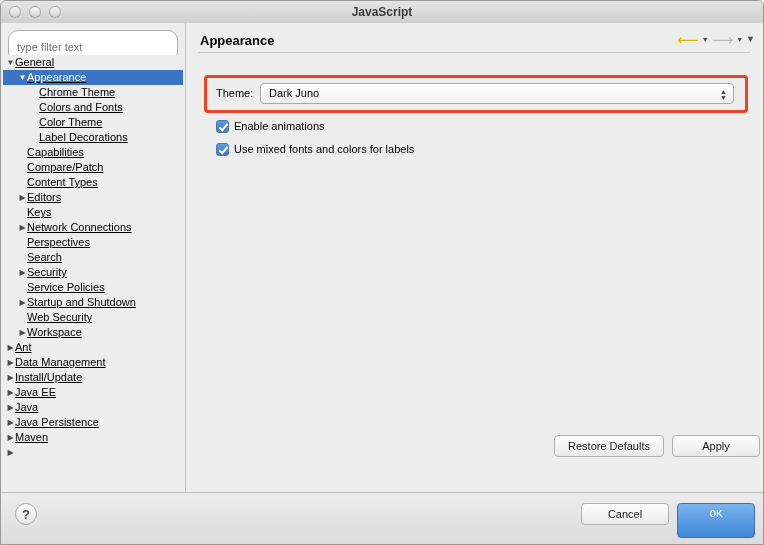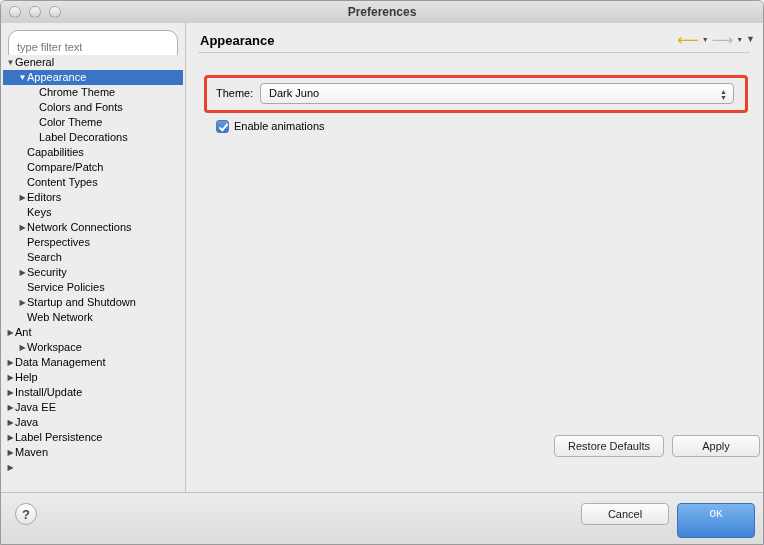--- a/index.html
+++ b/index.html
@@ -88,20 +88,21 @@
     outline: none;
   }
   .tree {
     position: absolute;
     left: 2px;
     top: 32px;
     width: 180px;
     height: 436px;
     overflow: hidden;
     background: #ededed;
+    text-decoration: underline;
   }
   .tree-row {
     height: 15px;
     line-height: 15px;
     font-size: 11px;
     color: #000000;
     white-space: nowrap;
     position: relative;
     padding-left: 0;
   }
@@ -317,21 +318,21 @@
 <body>
 
 <div class="window">
 
   <div class="titlebar">
     <div class="traffic">
       <span class="dot"></span>
       <span class="dot"></span>
       <span class="dot"></span>
     </div>
-    <div class="title-text">Preferences</div>
+    <div class="title-text">JavaScript</div>
   </div>
 
   <div class="content">
 
     <div class="left-pane">
       <div class="filter-wrap">
         <input class="filter-input" type="text" placeholder="type filter text" style="">
       </div>
       <div class="tree" id="tree">
           <div class="tree-row"><span style="display: inline-block; width: 3px;"></span><span class="arrow">▼</span><span class="lbl">General</span></div>
@@ -344,29 +345,28 @@
           <div class="tree-row"><span style="display: inline-block; width: 15px;"></span><span class="arrow none">&nbsp;</span><span class="lbl">Compare/Patch</span></div>
           <div class="tree-row"><span style="display: inline-block; width: 15px;"></span><span class="arrow none">&nbsp;</span><span class="lbl">Content Types</span></div>
           <div class="tree-row"><span style="display: inline-block; width: 15px;"></span><span class="arrow">▶</span><span class="lbl">Editors</span></div>
           <div class="tree-row"><span style="display: inline-block; width: 15px;"></span><span class="arrow none">&nbsp;</span><span class="lbl">Keys</span></div>
           <div class="tree-row"><span style="display: inline-block; width: 15px;"></span><span class="arrow">▶</span><span class="lbl">Network Connections</span></div>
           <div class="tree-row"><span style="display: inline-block; width: 15px;"></span><span class="arrow none">&nbsp;</span><span class="lbl">Perspectives</span></div>
           <div class="tree-row"><span style="display: inline-block; width: 15px;"></span><span class="arrow none">&nbsp;</span><span class="lbl">Search</span></div>
           <div class="tree-row"><span style="display: inline-block; width: 15px;"></span><span class="arrow">▶</span><span class="lbl">Security</span></div>
           <div class="tree-row"><span style="display: inline-block; width: 15px;"></span><span class="arrow none">&nbsp;</span><span class="lbl">Service Policies</span></div>
           <div class="tree-row"><span style="display: inline-block; width: 15px;"></span><span class="arrow">▶</span><span class="lbl">Startup and Shutdown</span></div>
-          <div class="tree-row"><span style="display: inline-block; width: 15px;"></span><span class="arrow none">&nbsp;</span><span class="lbl">Web Network</span></div>
+          <div class="tree-row"><span style="display: inline-block; width: 15px;"></span><span class="arrow none">&nbsp;</span><span class="lbl">Web Security</span></div>
+          <div class="tree-row"><span style="display: inline-block; width: 15px;"></span><span class="arrow">▶</span><span class="lbl">Workspace</span></div>
           <div class="tree-row"><span style="display: inline-block; width: 3px;"></span><span class="arrow">▶</span><span class="lbl">Ant</span></div>
-          <div class="tree-row"><span style="display: inline-block; width: 15px;"></span><span class="arrow">▶</span><span class="lbl">Workspace</span></div>
           <div class="tree-row"><span style="display: inline-block; width: 3px;"></span><span class="arrow">▶</span><span class="lbl">Data Management</span></div>
-          <div class="tree-row"><span style="display: inline-block; width: 3px;"></span><span class="arrow">▶</span><span class="lbl">Help</span></div>
           <div class="tree-row"><span style="display: inline-block; width: 3px;"></span><span class="arrow">▶</span><span class="lbl">Install/Update</span></div>
           <div class="tree-row"><span style="display: inline-block; width: 3px;"></span><span class="arrow">▶</span><span class="lbl">Java EE</span></div>
           <div class="tree-row"><span style="display: inline-block; width: 3px;"></span><span class="arrow">▶</span><span class="lbl">Java</span></div>
-          <div class="tree-row"><span style="display: inline-block; width: 3px;"></span><span class="arrow">▶</span><span class="lbl">Label Persistence</span></div>
+          <div class="tree-row"><span style="display: inline-block; width: 3px;"></span><span class="arrow">▶</span><span class="lbl">Java Persistence</span></div>
           <div class="tree-row"><span style="display: inline-block; width: 3px;"></span><span class="arrow">▶</span><span class="lbl">Maven</span></div>
           <div class="tree-row"><span style="display: inline-block; width: 3px;"></span><span class="arrow">▶</span></div>
         </div>
     </div>
 
     <div class="right-pane">
       <div class="page-title">Appearance</div>
 
       <div class="nav-icons">
         <span class="nav-back">⟵</span>
@@ -387,20 +387,23 @@
             <span>▼</span>
         </span>
       </div>
 
       <div class="highlight"></div>
 
       <div class="check-row" style="left:30px; top:97px;">
         <span class="box"></span><span>Enable animations</span>
       </div>
 
+      <div class="check-row" style="left:30px; top:120px;">
+        <span class="box"></span><span>Use mixed fonts and colors for labels</span>
+      </div>
 
       <div class="btn" id="restore-defaults">Restore Defaults</div>
       <div class="btn" id="apply-btn">Apply</div>
     </div>
   </div>
 
   <div class="footer">
     <div class="help-btn">?</div>
     <div class="btn" id="cancel-btn">Cancel</div>
     <div class="btn" id="ok-btn">OK</div>

